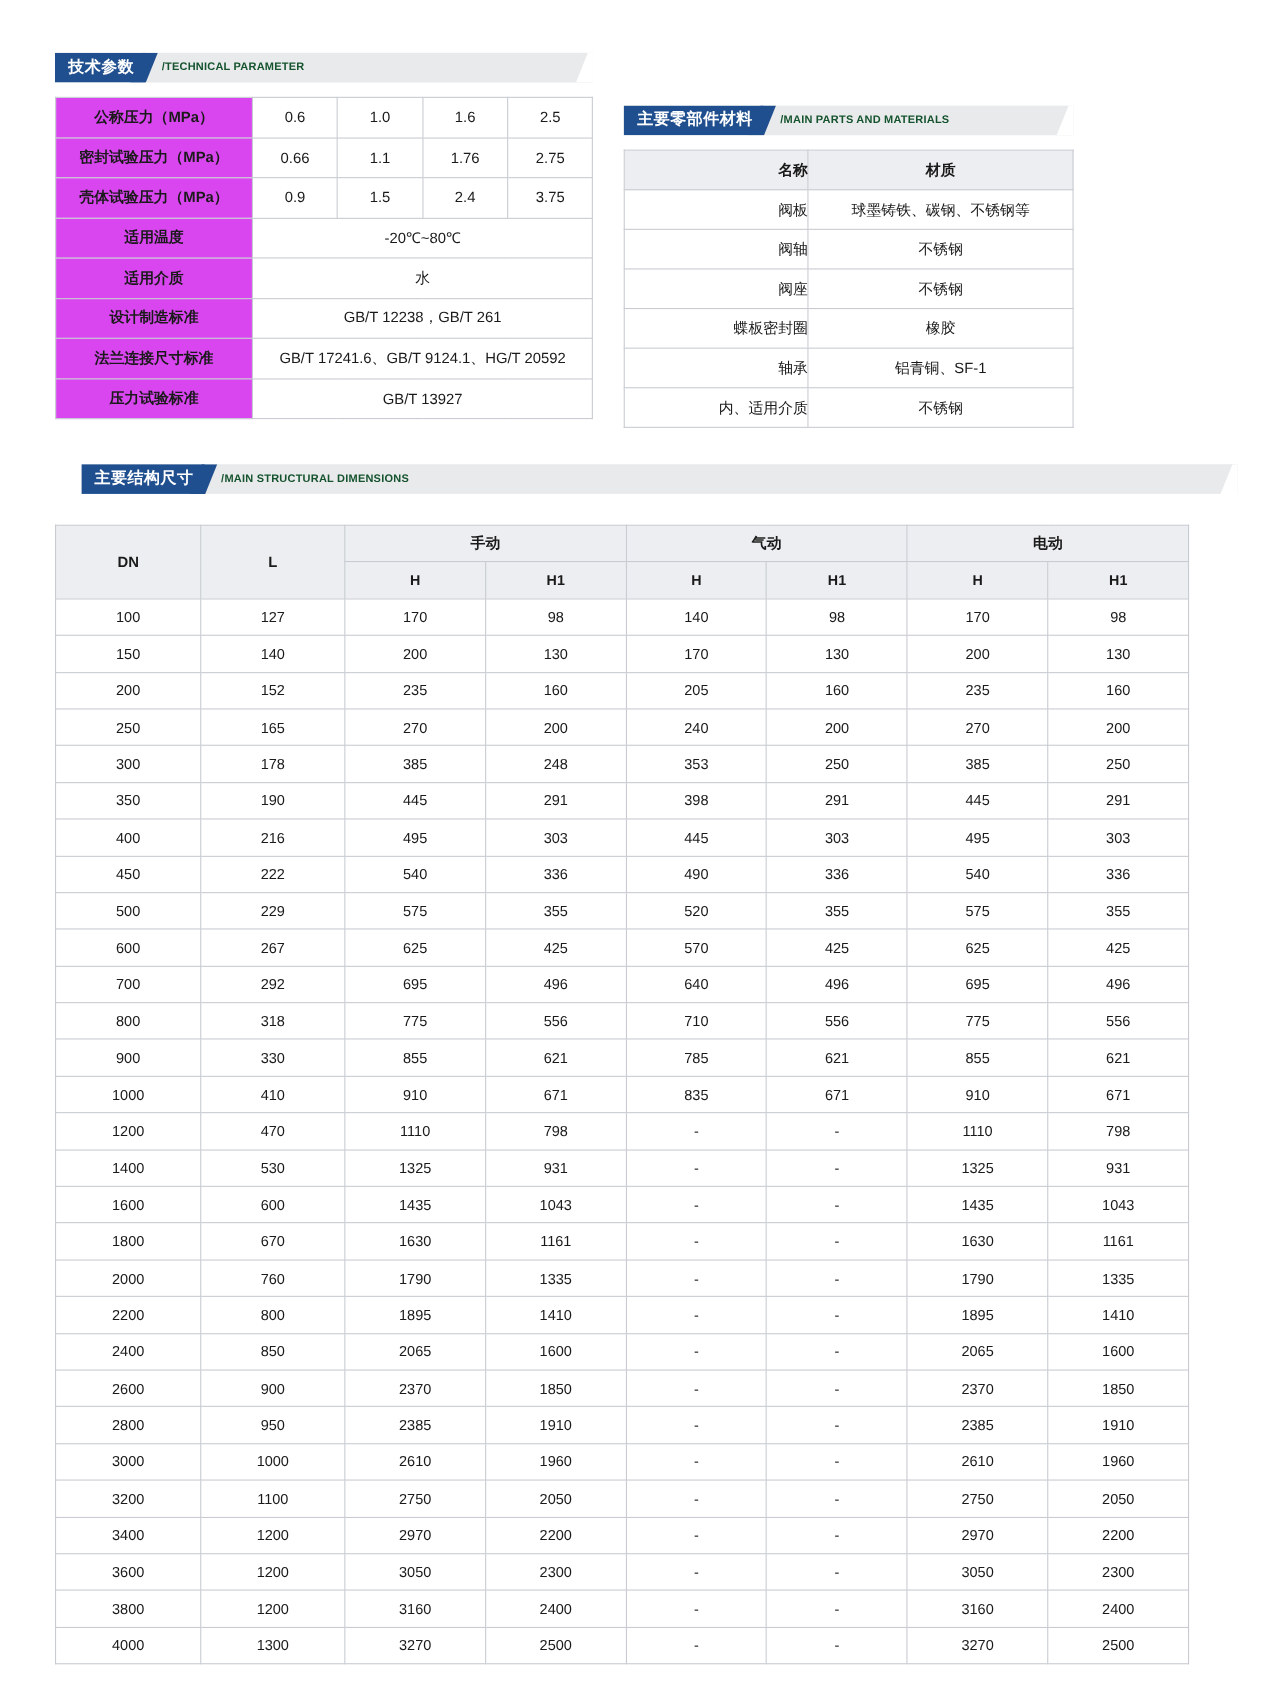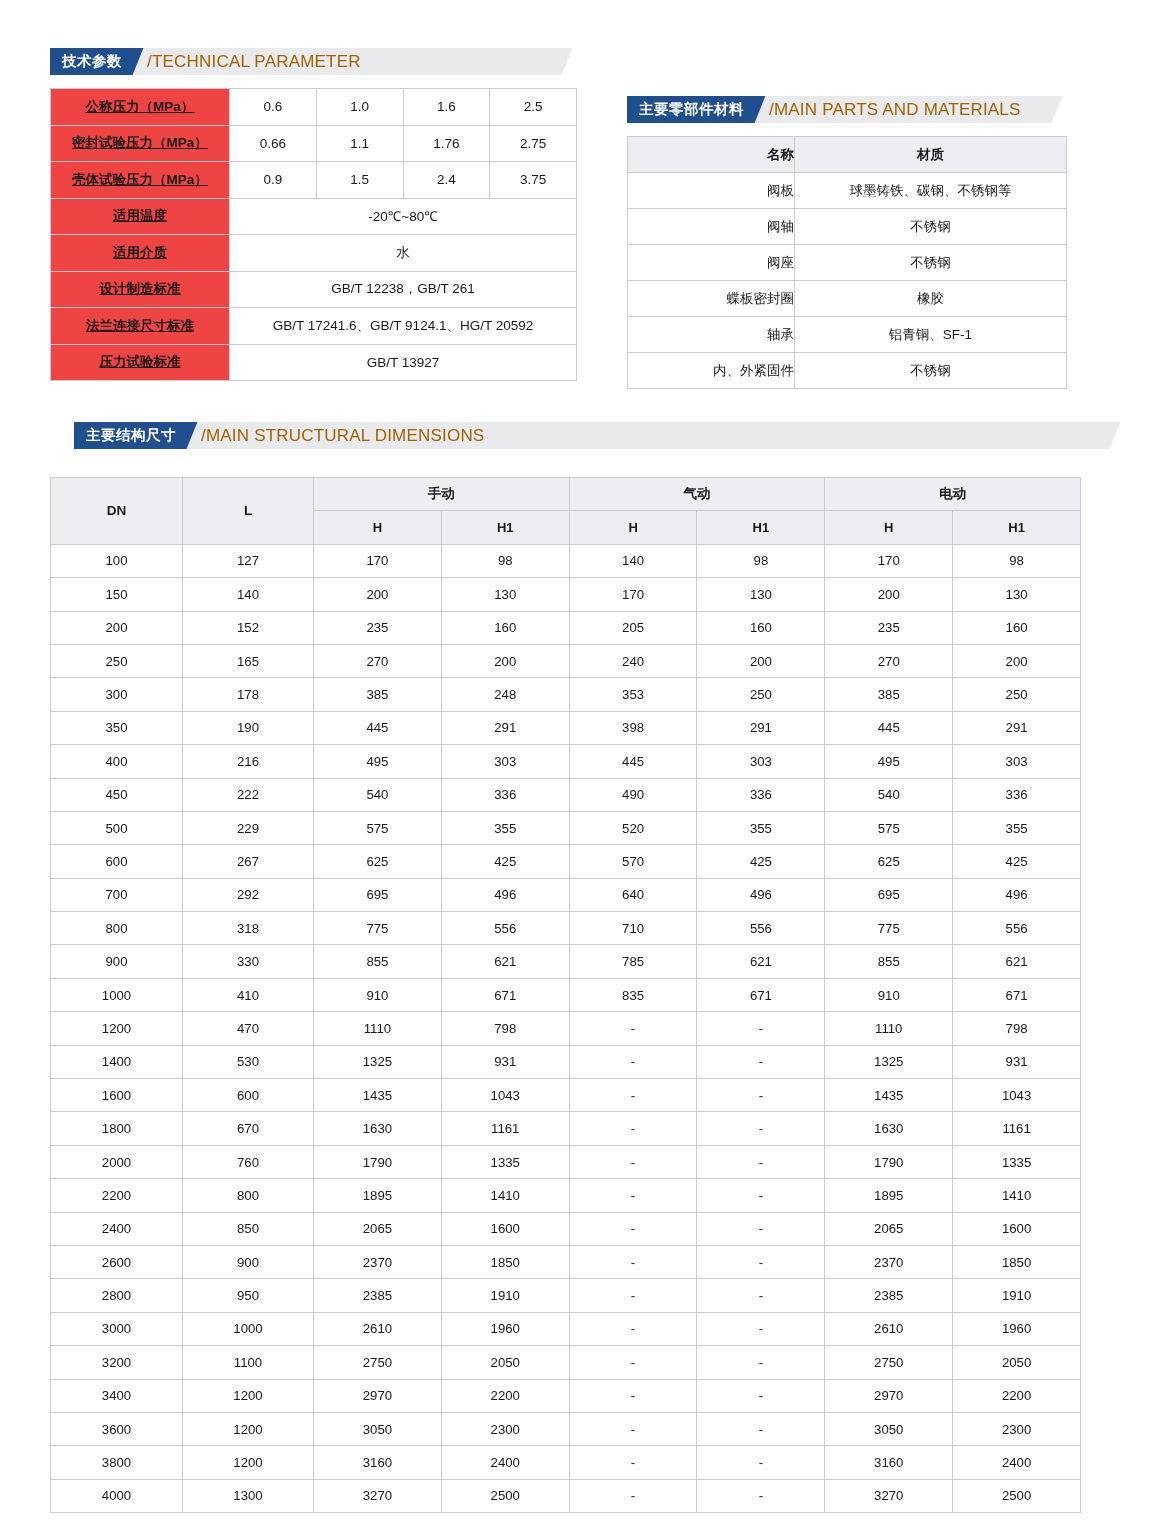--- a/index.html
+++ b/index.html
@@ -42,25 +42,25 @@
     letter-spacing: 0.5px;
   }
   .sec-header .blue-skew {
     width: 14px;
     height: 27px;
     background: #1f4f8f;
     transform: skewX(-22deg);
     margin-left: -8px;
   }
   .sec-header .en {
-    font-size: 17px;
-    color: #a16207;
+    font-size: 10px;
+    color: #14532d;
     margin-left: 9px;
     white-space: nowrap;
-    font-weight: 400;
+    font-weight: 700;
     letter-spacing: 0.2px;
   }
   .sec-header .tail {
     height: 27px;
     width: 20px;
     background: #ffffff;
     transform: skewX(-22deg);
     margin-left: auto;
     margin-right: -10px;
   }
@@ -75,36 +75,35 @@
     border: 1px solid #c8ccd2;
     font-size: 13.5px;
     color: #1a1a1a;
     text-align: center;
     font-weight: normal;
     padding: 0;
     height: 35px;
     background: #ffffff;
   }
   .label-cell {
-    background: #ef4444;
+    background: #d946ef;
     font-weight: bold;
     font-size: 13.5px;
-    text-decoration: underline;
   }
   .head-cell {
     background: #eceef1;
     font-weight: bold;
   }
 
   
   .top-row {
     position: absolute;
     top: 48px;
     left: 50px;
-    width: 1017px;
+    width: 926px;
     display: flex;
     justify-content: space-between;
     gap: 28px;
   }
   .col-left { width: 527px; }
   .col-right { width: 440px; margin-top: 48px; }
 
   .tbl-wrap { margin-top: 13px; }
 
   
@@ -240,21 +239,21 @@
               </tr>
               <tr>
                 <td class="c1">蝶板密封圈</td>
                 <td>橡胶</td>
               </tr>
               <tr>
                 <td class="c1">轴承</td>
                 <td>铝青铜、SF-1</td>
               </tr>
               <tr>
-                <td class="c1">内、外紧固件</td>
+                <td class="c1">内、适用介质</td>
                 <td>不锈钢</td>
               </tr>
             </tbody>
         </table>
       </div>
     </div>
 
   </div>
 
   <div class="sec-header dims-header">

